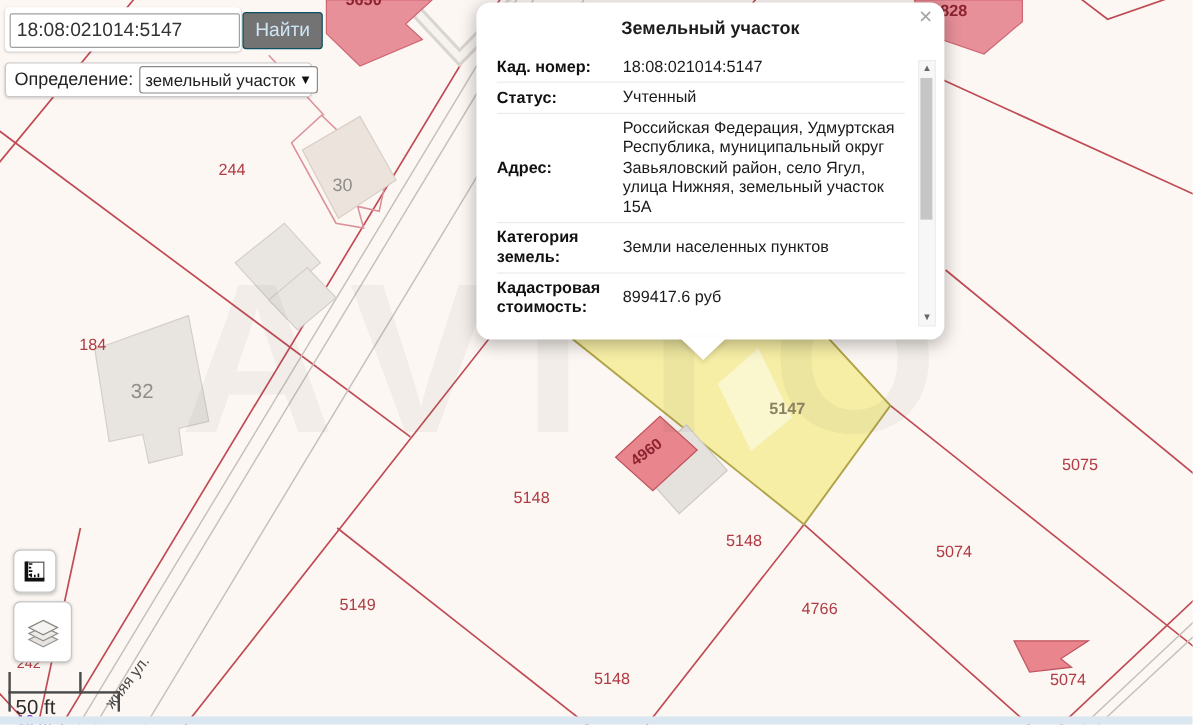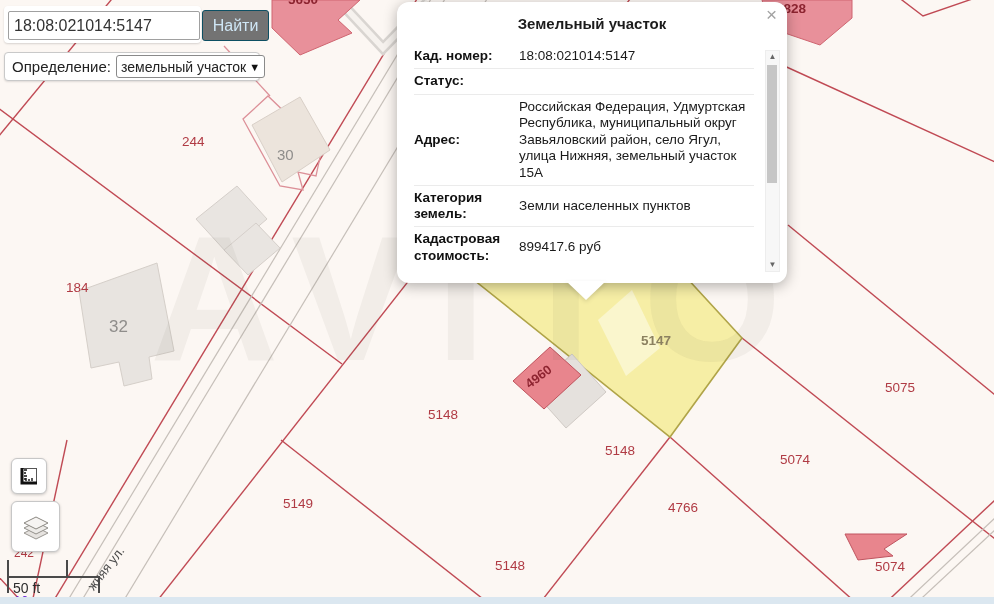--- a/index.html
+++ b/index.html
@@ -53,21 +53,21 @@
   #sb-up{top:0;} #sb-down{bottom:0;}
   #sb-thumb{position:absolute;left:1px;top:14px;width:10px;height:118px;background:#c6c6c6;cursor:pointer;}
   
   .tool-btn{position:absolute;background:#fff;border:1px solid #c7c7c7;border-radius:6px;z-index:30;
     box-shadow:0 1px 3px rgba(0,0,0,0.2);display:flex;align-items:center;justify-content:center;cursor:pointer;}
   #measure-btn{left:11px;top:458px;width:34px;height:34px;}
   #layers-btn{left:11px;top:501px;width:47px;height:49px;}
   
   .scale-line{position:absolute;background:#4a4a4a;z-index:30;}
   #scale-10m{position:absolute;left:14px;top:561px;font-size:13px;color:#6d28d9;z-index:30;margin-top:32px;}
-  #scale-50ft{position:absolute;left:13px;top:580px;font-size:14px;color:#2d2d2d;z-index:30;}
+  #scale-50ft{position:absolute;left:13px;top:580px;font-size:17px;color:#2d2d2d;z-index:30;}
   #bottom-strip{position:absolute;left:0;top:597px;width:994px;height:7px;background:#dbe7f0;z-index:50;}
 </style>
 </head>
 <body>
 
 <div id="stage">
 
   <svg id="map-svg" width="994" height="604" viewBox="0 0 994 604">
 
     <g stroke="#c04a54" stroke-width="1.4" fill="none">
@@ -159,20 +159,21 @@
   <div id="popup">
     <div id="popup-close">×</div>
     <div id="popup-title">Земельный участок</div>
     <div id="popup-table">
         <div class="prow">
           <div class="plabel">Кад. номер:</div>
           <div class="pvalue">18:08:021014:5147</div>
         </div>
         <div class="prow">
           <div class="plabel">Статус:</div>
+          <div class="pvalue">Учтенный</div>
         </div>
         <div class="prow">
           <div class="plabel">Адрес:</div>
           <div class="pvalue">Российская Федерация, Удмуртская Республика, муниципальный округ Завьяловский район, село Ягул, улица Нижняя, земельный участок 15А</div>
         </div>
         <div class="prow">
           <div class="plabel">Категория земель:</div>
           <div class="pvalue">Земли населенных пунктов</div>
         </div>
         <div class="prow">

